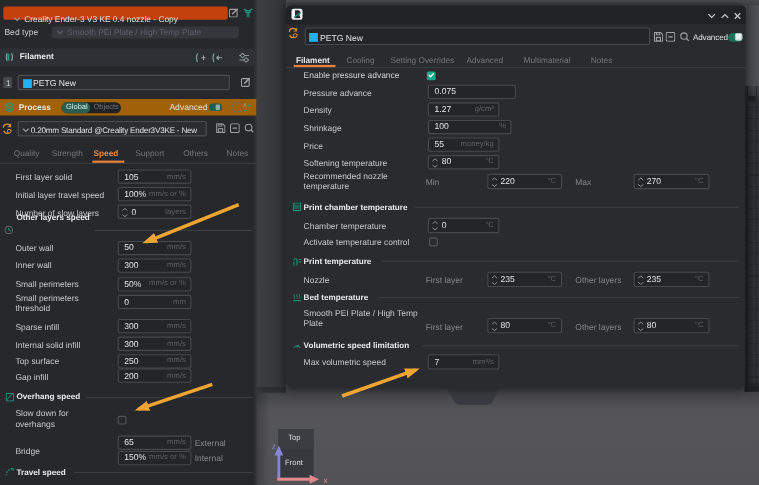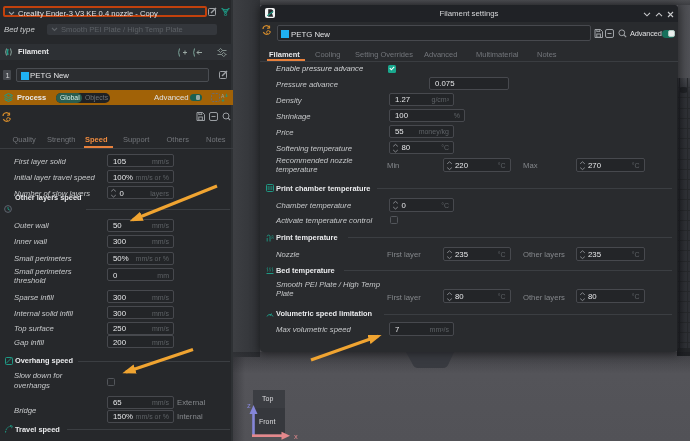--- a/index.html
+++ b/index.html
@@ -5,21 +5,21 @@
 * { margin:0; padding:0; box-sizing:border-box; }
 html,body { width:690px; height:441px; overflow:hidden; background:#55555a;
   font-family:"Liberation Sans",sans-serif; }
 .a { position:absolute; }
 #vp { position:absolute; left:0; top:0; width:690px; height:441px;
   background:linear-gradient(180deg,#5b5b60 0%,#58585d 55%,#525257 100%); }
 #panel { position:absolute; left:0; top:0; width:233px; height:441px; background:#26282b; }
 #dlg { position:absolute; left:260px; top:5px; width:418px; height:347px;
   background:#292b2e; border-radius:4px;
   box-shadow:0 1px 8px 1px rgba(0,0,0,0.42); }
-.lbl { color:#c6c8ca; font-size:7.7px; line-height:9.5px;font-style:italic; }
+.lbl { color:#c6c8ca; font-size:7.7px; line-height:9.5px; }
 .slbl { color:#85888c; font-size:7.7px; }
 .box { position:absolute; background:#232528; border:1px solid #47494e; border-radius:2px; }
 .val { position:absolute; left:5px; top:50%; transform:translateY(-50%); color:#e6e7e9; font-size:7.8px; }
 .unit { position:absolute; right:4px; top:50%; transform:translateY(-50%); color:#5e6266; font-size:7px; }
 .sect { position:absolute; color:#e9eaec; font-size:7.4px; font-weight:bold; }
 .hline { position:absolute; height:1px; background:#3b3e42; }
 .tab { position:absolute; color:#73767b; font-size:7.5px; }
 .spin { position:absolute; left:2px; top:1px; width:8px; height:10px; }
 .spin svg { display:block; }
 .chk { position:absolute; width:8px; height:8px; border:1px solid #53565b; border-radius:1.5px; }
@@ -58,21 +58,21 @@
   <polygon points="20.5,10 16.5,19 24.5,19" fill="#8586d8"></polygon>
   <line x1="19" y1="40.7" x2="50" y2="40.7" stroke="#e4888c" stroke-width="2.6"></line>
   <polygon points="57,40.7 48.5,36.7 48.5,44.7" fill="#e4888c"></polygon>
   <text x="14" y="13" font-size="7.5" fill="#8586d8" font-family="Liberation Sans">z</text>
   <text x="61" y="44" font-size="7.5" fill="#e4888c" font-family="Liberation Sans">x</text>
 </svg>
 
 <div id="panel">
   <div class="a" style="left:231px;top:0;width:1.5px;height:441px;background:#2e3134;"></div>
 
-  <div class="a" style="left:3px;top:6px;width:204px;height:11px;background:#2b2d30;border:2px solid #c2410c;border-radius:2px;">
+  <div class="a" style="left:3px;top:6px;width:204px;height:11px;background:#2b2d30;border:6px solid #c2410c;border-radius:2px;">
     <svg class="a" style="left:3px;top:3px;" width="7" height="5" viewBox="0 0 7 5">
         <path d="M1 1l2.5 2.5L6 1" stroke="#9a9da1" stroke-width="1.1" fill="none"></path>
       </svg>
     <span class="a" style="left:13px;top:1px;color:#dfe0e2;font-size:7.6px;">Creality Ender-3 V3 KE 0.4 nozzle - Copy</span>
   </div>
   <svg class="a" style="left:208px;top:7px;" width="9" height="9" viewBox="0 0 9 9">
       <rect x="0.5" y="1.5" width="7" height="7" rx="1" stroke="#9ea1a5" fill="none"></rect>
       <path d="M3 6l5-5" stroke="#9ea1a5" stroke-width="1.4"></path>
     </svg>
   <svg class="a" style="left:221px;top:7px;" width="9" height="9" viewBox="0 0 9 9">
@@ -149,20 +149,26 @@
         <path d="M5.5 0.8v3 M4.2 2.5l1.3 1.4 1.3-1.4 M2 5.5v3 M0.8 7l1.2 1.4L3.2 7" stroke="#1e9a85" stroke-width="0.8" fill="none"></path>
       </svg>
   </div>
 
   <svg class="a" style="left:1.5px;top:112px;" width="9" height="10" viewBox="0 0 9 10">
       <path d="M1 4 A3.4 3.4 0 0 1 7.6 3" stroke="#d98e2c" stroke-width="1.2" fill="none"></path>
       <path d="M8 6 A3.4 3.4 0 0 1 1.4 7" stroke="#d98e2c" stroke-width="1.2" fill="none"></path>
       <path d="M7.6 0.6v2.6h-2.6" fill="none" stroke="#d98e2c" stroke-width="1"></path>
       <circle cx="6.3" cy="7.3" r="1.7" fill="#26282b" stroke="#d98e2c" stroke-width="0.9"></circle>
     </svg>
+  <div class="a" style="left:16px;top:110px;width:172px;height:14px;background:#2b2d30;border:1px solid #4a4d52;border-radius:2px;overflow:hidden;">
+    <svg class="a" style="left:3px;top:5px;" width="7" height="5" viewBox="0 0 7 5">
+        <path d="M1 1l2.5 2.5L6 1" stroke="#9a9da1" stroke-width="1.1" fill="none"></path>
+      </svg>
+    <span class="a" style="left:11px;top:3px;color:#dfe0e2;font-size:7.4px;letter-spacing:-0.2px;white-space:nowrap;">0.20mm Standard @Creality Ender3V3KE - New</span>
+  </div>
   <svg class="a" style="left:196px;top:112px;" width="9" height="9" viewBox="0 0 9 9">
       <path d="M1 0.5h5.5L8.5 2.5v6h-7.5z" stroke="#9a9ea2" fill="none"></path>
       <rect x="2.8" y="5" width="3.6" height="3.2" stroke="#9a9ea2" fill="none"></rect>
       <rect x="2.8" y="0.8" width="3" height="1.8" stroke="#9a9ea2" fill="none" stroke-width="0.8"></rect>
     </svg>
   <svg class="a" style="left:208.5px;top:112px;" width="9" height="9" viewBox="0 0 9 9">
       <rect x="0.5" y="0.5" width="8" height="8" rx="1.5" stroke="#9a9ea2" fill="none"></rect>
       <path d="M2.5 4.5h4" stroke="#9a9ea2"></path>
     </svg>
   <svg class="a" style="left:221.5px;top:112px;" width="9" height="10" viewBox="0 0 9 10">
@@ -290,21 +296,20 @@
 
 <div id="dlg">
 
   <div class="a" style="left:0;top:0;width:418px;height:17px;background:#202226;border-radius:4px 4px 0 0;"></div>
   <div class="a" style="left:5px;top:3px;width:9.5px;height:9.5px;background:#f4f5f6;border-radius:2px;">
     <svg class="a" style="left:1.5px;top:0.8px;" width="7" height="8" viewBox="0 0 7 8">
         <path d="M1.2 0.3 H4 C6.8 0.8 6.8 3.4 5 4.2 L6.2 7.7 H1.2 Z" fill="#26282c"></path>
         <path d="M0.3 6.8 L6 2.6" stroke="#1e9a85" stroke-width="1.2"></path>
       </svg>
   </div>
-  <span class="a" style="left:0;top:4px;width:418px;text-align:center;color:#d6d7d9;font-size:7.8px;">Filament settings</span>
   <svg class="a" style="left:383px;top:6.5px;" width="8" height="5" viewBox="0 0 8 5">
       <path d="M1 0.8l3 3 3-3" stroke="#c9cacc" stroke-width="1.1" fill="none"></path>
     </svg>
   <svg class="a" style="left:395px;top:6.5px;" width="8" height="5" viewBox="0 0 8 5">
       <path d="M1 4.2l3-3 3 3" stroke="#c9cacc" stroke-width="1.1" fill="none"></path>
     </svg>
   <svg class="a" style="left:407px;top:5.5px;" width="7" height="7" viewBox="0 0 7 7">
       <path d="M1 1l5 5M6 1l-5 5" stroke="#c9cacc" stroke-width="1.1"></path>
     </svg>
 
@@ -346,21 +351,21 @@
   <div class="a" style="left:7px;top:54px;width:38px;height:2px;background:#e8813c;"></div>
 
   <span class="a lbl" style="left:16px;top:58.5px;color:#d0d2d4;">Enable pressure advance</span>
   <div class="a" style="left:128px;top:59.5px;width:8px;height:8px;background:#19a88e;border-radius:1.5px;">
     <svg class="a" style="left:1px;top:1.5px;" width="6" height="5" viewBox="0 0 6 5">
         <path d="M0.8 2.2 2.4 3.8 5.2 0.8" stroke="#fff" stroke-width="1.1" fill="none"></path>
       </svg>
   </div>
 
   <span class="a lbl" style="left:16px;top:74.5px;">Pressure advance</span>
-  <div class="box" style="left:129px;top:71.5px;width:80px;height:13px;margin-left:40px;">
+  <div class="box" style="left:129px;top:71.5px;width:80px;height:13px;">
       <span class="val">0.075</span>
     </div>
 
   <span class="a lbl" style="left:16px;top:90.5px;">Density</span>
   <div class="box" style="left:129px;top:87.5px;width:65px;height:13px;">
       <span class="val">1.27</span>
       <span class="unit">g/cm³</span>
     </div>
 
   <span class="a lbl" style="left:16px;top:106.5px;">Shrinkage</span>

